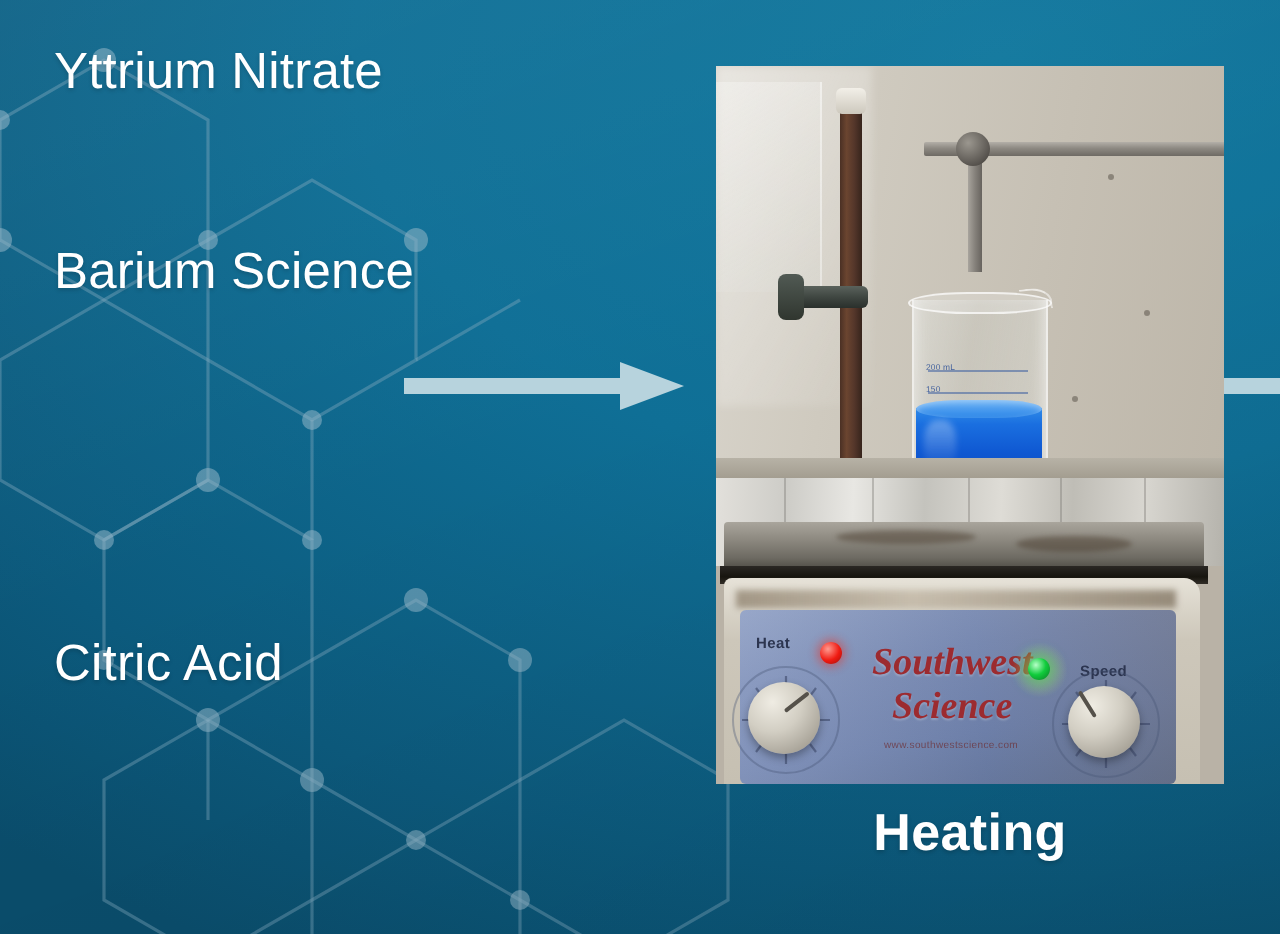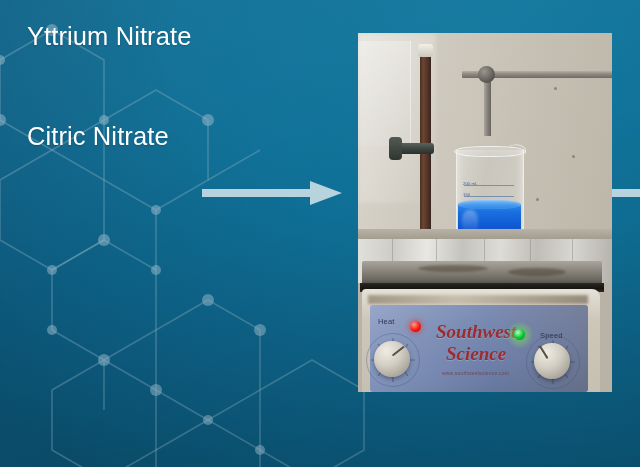--- a/index.html
+++ b/index.html
@@ -312,21 +312,21 @@
     left: 84px; top: 337px;
     font-size: 5px;
     color: rgba(110,45,50,0.70);
     font-family: "Liberation Sans", sans-serif;
     white-space: nowrap;
     letter-spacing: 0.2px;
   }
   .ctl-label {
     position: absolute;
     font-size: 7.5px;
-    font-weight: 400;
+    font-weight: 700;
     color: #2c3550;
     letter-spacing: 0.2px;
   }
   .led {
     position: absolute;
     width: 11px; height: 11px;
     border-radius: 50%;
   }
   .led-red {
     left: 52px; top: 288px;
@@ -426,21 +426,22 @@
       <circle cx="248" cy="450" r="5"></circle>
       <circle cx="196" cy="420" r="6"></circle>
       <circle cx="300" cy="480" r="5"></circle>
     </g>
   </svg>
 
   <div class="bg-tint"></div>
 
   <div class="reagents">
     <div class="reagent" style="top:22px">Yttrium Nitrate</div>
-    <div class="reagent" style="top:122px">Citric Nitrate</div>
+    <div class="reagent" style="top:122px">Barium Science</div>
+    <div class="reagent" style="top:318px">Citric Acid</div>
   </div>
 
   <svg class="arrow-main" viewBox="0 0 140 26">
     <path d="M0,9 L108,9 L108,1 L140,13 L108,25 L108,17 L0,17 Z" fill="#b7d3dd"></path>
   </svg>
 
   <svg class="arrow-edge" viewBox="0 0 40 26">
     <rect x="0" y="9" width="40" height="8" fill="#b7d3dd"></rect>
   </svg>
 
@@ -539,14 +540,15 @@
           <line x1="11" y1="10" x2="14" y2="14"></line>
         </g>
       </svg>
       <div class="knob knob-r">
         <div class="knob-point" style="left:2px;top:8px;transform:rotate(58deg)"></div>
       </div>
 
     </div>
   </div>
 
+  <div class="caption">Heating</div>
 
 </div>
 
 </body></html>

